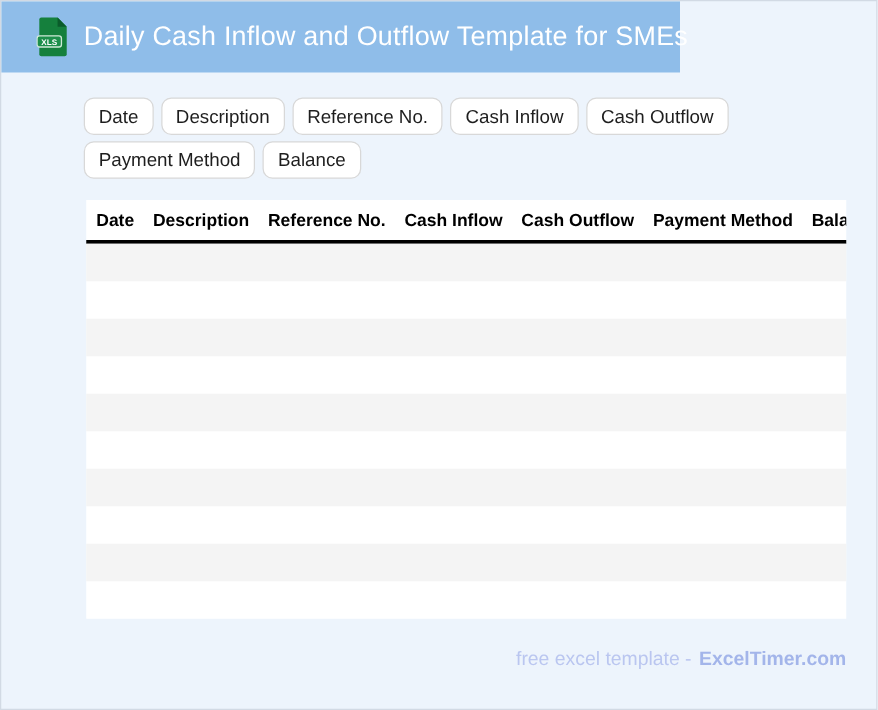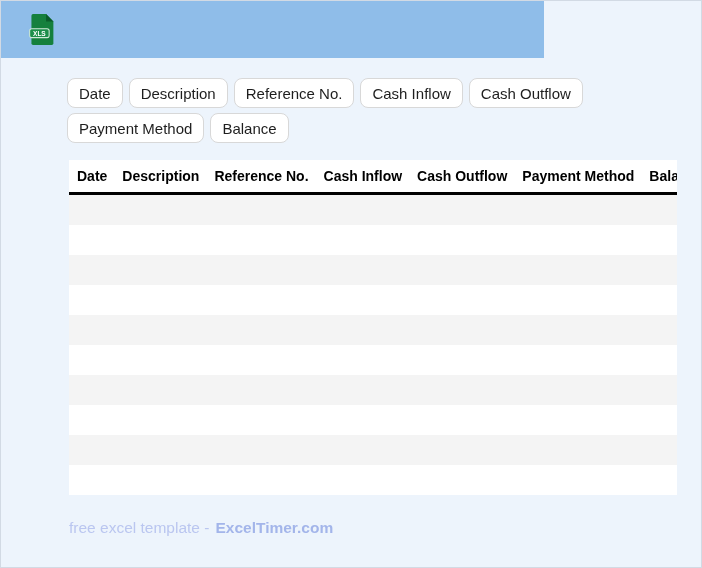--- a/index.html
+++ b/index.html
@@ -59,35 +59,36 @@
     height:32px;padding-left:8px;overflow:hidden;
     font-weight:bold;font-size:14px;color:#000;white-space:nowrap;
   }
   .th{flex:0 0 auto;}
   .head-rule{height:3px;background:var(--header-rule);}
   .row{height:30px;}
   .row.stripe{background:var(--row-stripe);}
   
   .footer{
     position:absolute;left:68px;top:518px;width:608px;
-    font-size:15.5px;color:var(--footer-text);
+    text-align:right;font-size:15.5px;color:var(--footer-text);
     white-space:nowrap;
   }
   .footer .brand{font-weight:bold;color:var(--footer-brand);cursor:pointer;margin-left:6px;}
 </style>
 </head>
 <body>
 
 <div class="titlebar">
   <svg class="xls-icon" viewBox="0 0 32 40">
     <path d="M5 1 h16 l9 9 v27 a2 2 0 0 1 -2 2 H5 a2 2 0 0 1 -2 -2 V3 a2 2 0 0 1 2 -2 Z" fill="#15803d"></path>
     <path d="M21 1 l9 9 h-9 Z" fill="#0a5c2b"></path>
     <rect x="0.8" y="19" width="24" height="11" rx="2.5" fill="#1d8f4b" stroke="#cfe9d8" stroke-width="1.3"></rect>
     <text x="12.8" y="27.6" text-anchor="middle" font-family="Liberation Sans, sans-serif" font-size="8" font-weight="bold" fill="#ffffff">XLS</text>
   </svg>
+  <div class="page-title">Daily Cash Inflow and Outflow Template for SMEs</div>
 </div>
 
 <div class="chips" id="chips">
     <div class="chip">Date</div>
     <div class="chip">Description</div>
     <div class="chip">Reference No.</div>
     <div class="chip">Cash Inflow</div>
     <div class="chip">Cash Outflow</div>
     <div class="chip">Payment Method</div>
     <div class="chip">Balance</div>

